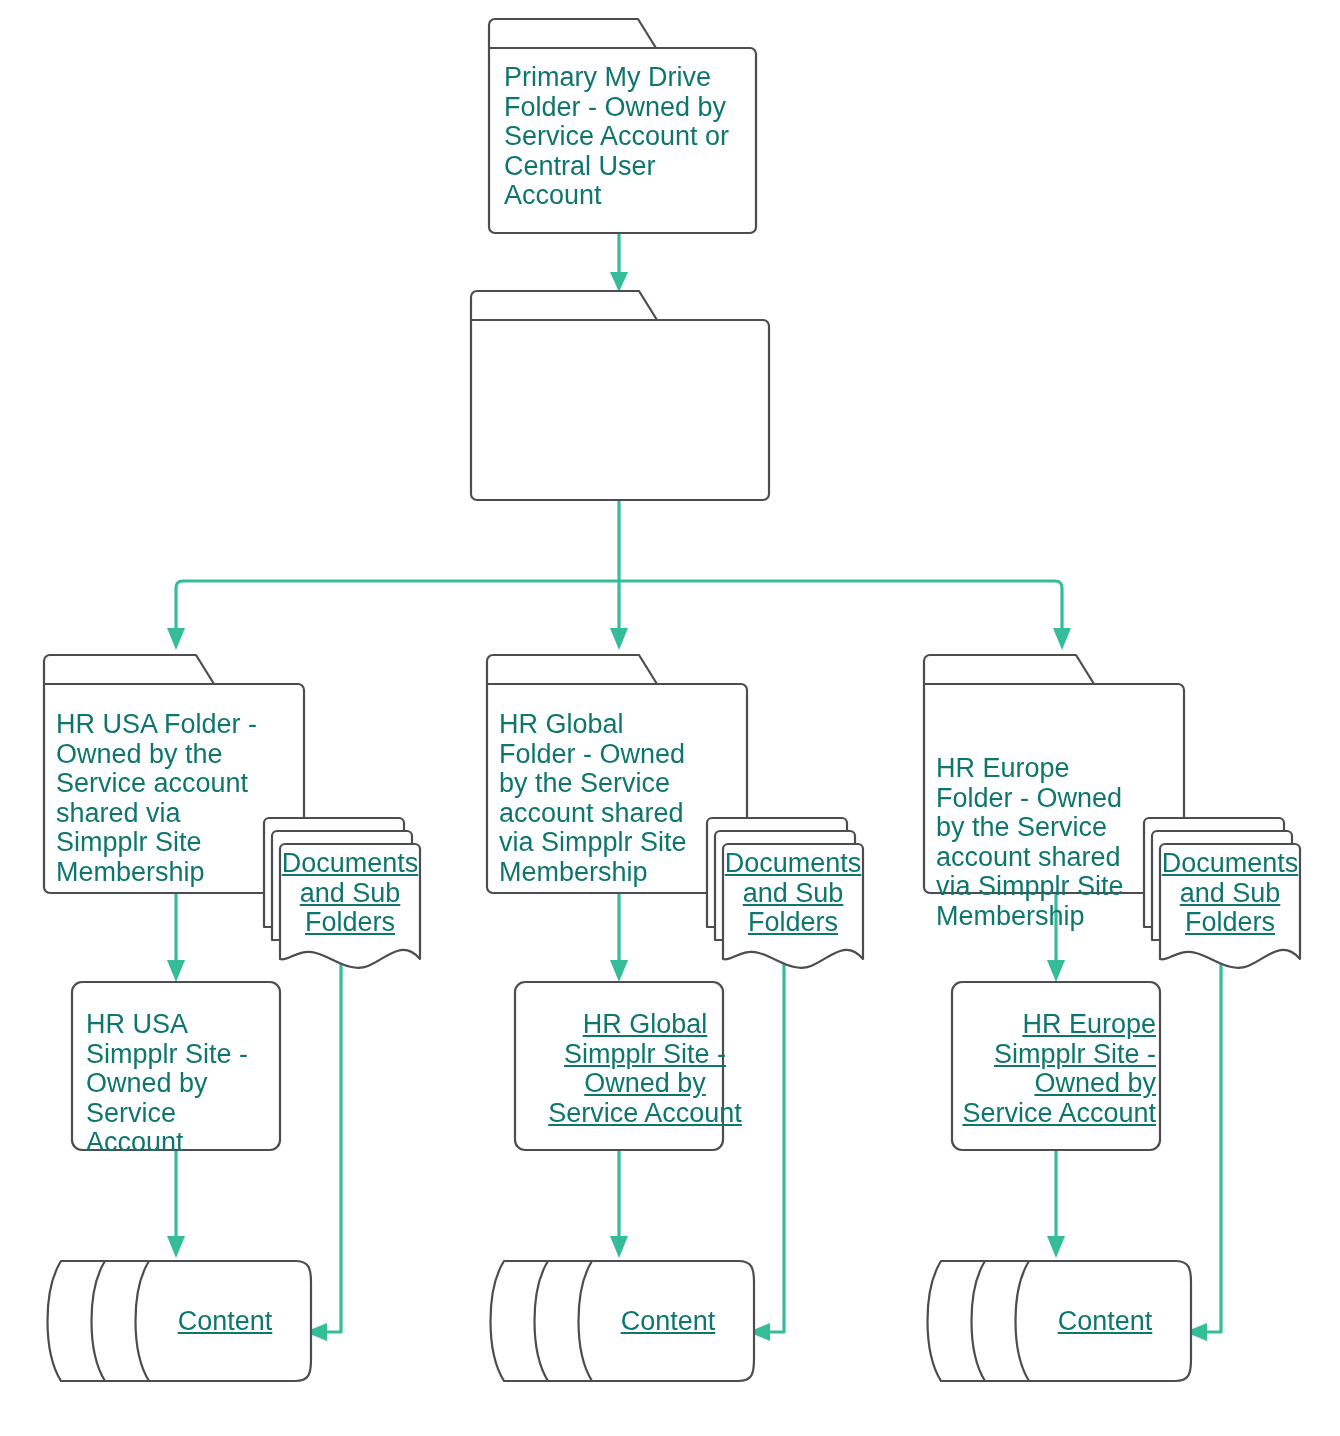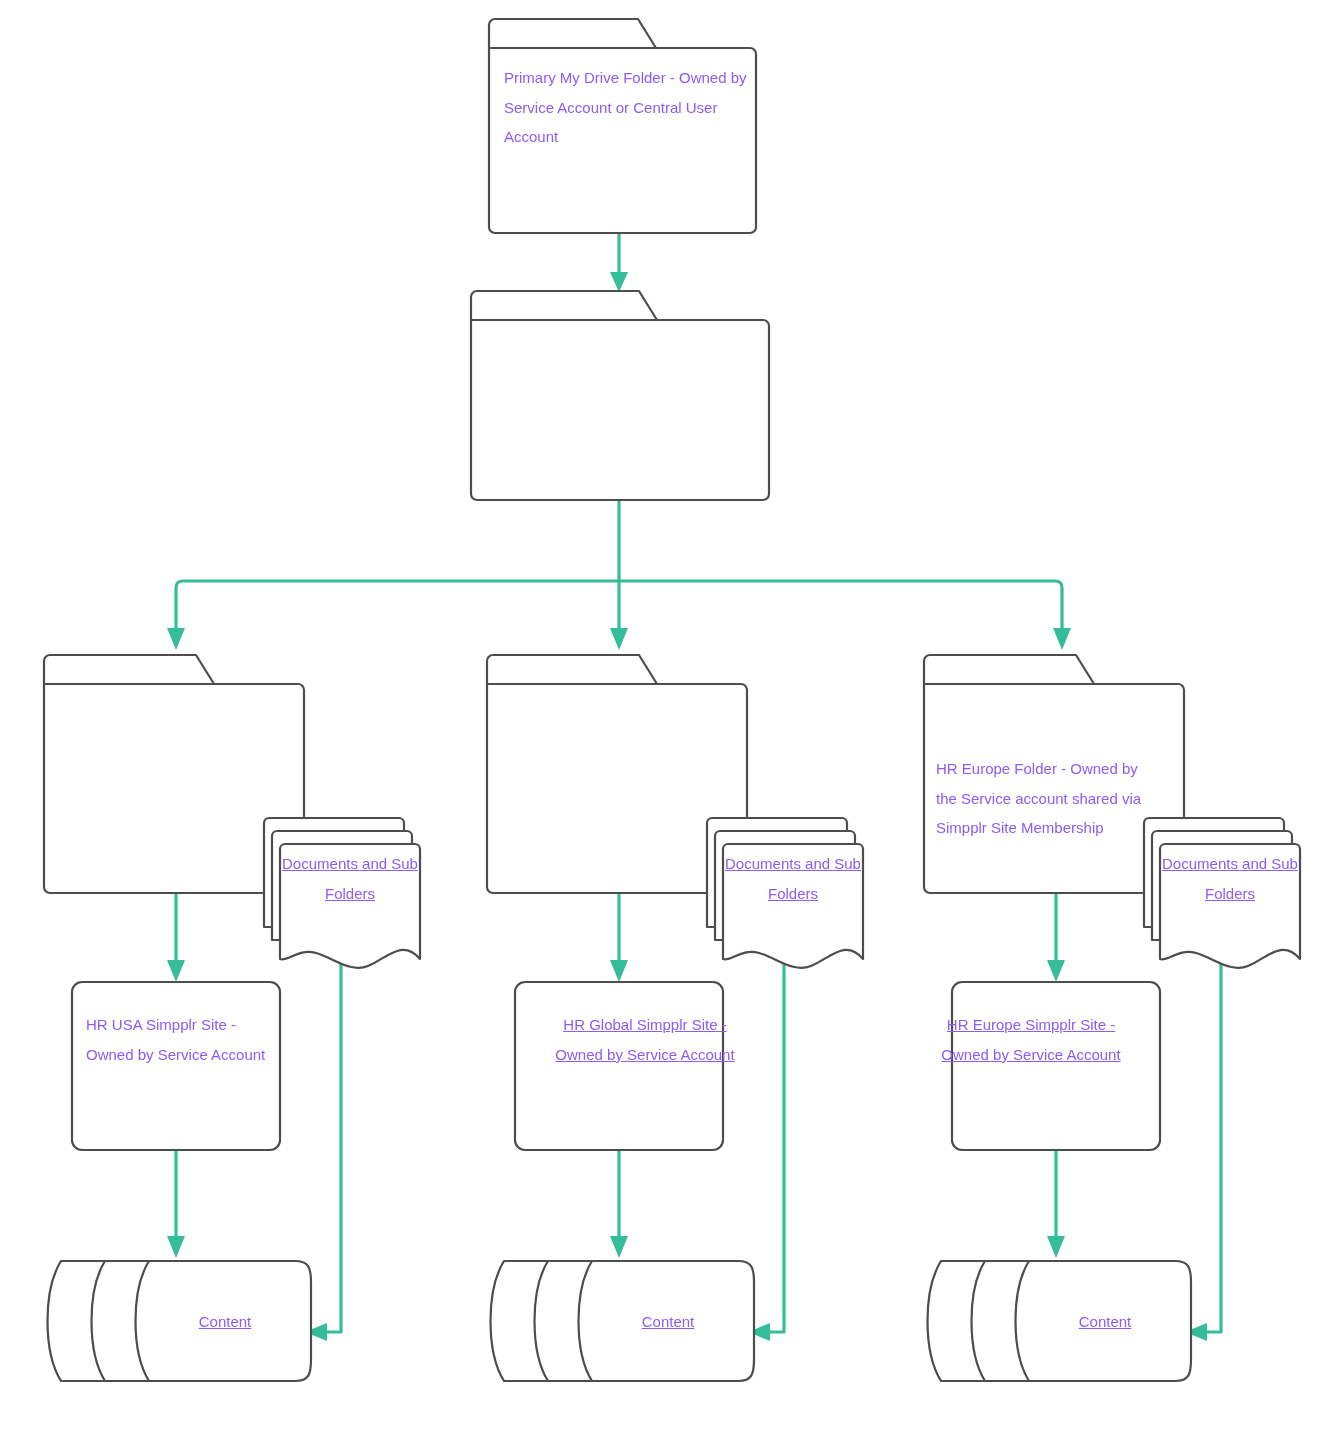--- a/index.html
+++ b/index.html
@@ -8,23 +8,23 @@
     font-family:"Liberation Sans","DejaVu Sans",sans-serif;
     overflow:hidden;
   }
   #stage{position:relative;width:1340px;height:1436px;background:#fff;}
   svg#diagram{position:absolute;left:0;top:0;width:1340px;height:1436px;}
   .shape-stroke{fill:#ffffff;stroke:#4d4d4d;stroke-width:2.2;stroke-linejoin:round;}
   .conn{fill:none;stroke:#34bd98;stroke-width:3.2;stroke-linejoin:round;stroke-linecap:butt;}
   .arrowfill{fill:#34bd98;stroke:none;}
   .lbl{
     position:absolute;
-    color:#8b5cf6;
+    color:#0f766e;
     font-family:"Liberation Sans","DejaVu Sans",sans-serif;
-    font-size:15px;
+    font-size:27px;
     line-height:29.5px;
     white-space:pre-line;
     pointer-events:none;
   }
   .lbl-left{text-align:left;}
   .lbl-center{text-align:center;text-decoration:underline;}
 </style>
 </head>
 <body>
 
@@ -198,35 +198,37 @@
            C967,1352 967,1290 985,1261 Z"></path>
       <path class="shape-stroke" d="M1029,1261 L1175,1261 C1189,1261 1191,1268 1191,1283
            L1191,1359 C1191,1374 1189,1381 1175,1381 L1029,1381
            C1011,1352 1011,1290 1029,1261 Z"></path>
     </g>
   </svg>
 
   <div class="lbl lbl-left" style="left:504px;top:63px;width:252px;">Primary My Drive Folder - Owned by Service Account or Central User Account</div>
 
 
-
+  <div class="lbl lbl-left" style="left:56px;top:710px;width:206px;">HR USA Folder - Owned by the Service account shared via Simpplr Site Membership</div>
+
+  <div class="lbl lbl-left" style="left:499px;top:710px;width:206px;">HR Global Folder - Owned by the Service account shared via Simpplr Site Membership</div>
 
   <div class="lbl lbl-left" style="left:936px;top:710px;width:206px;margin-top:44px;">HR Europe Folder - Owned by the Service account shared via Simpplr Site Membership</div>
 
   <div class="lbl lbl-center" style="left:280px;top:849px;width:140px;">Documents and Sub Folders</div>
 
   <div class="lbl lbl-center" style="left:723px;top:849px;width:140px;">Documents and Sub Folders</div>
 
   <div class="lbl lbl-center" style="left:1160px;top:849px;width:140px;">Documents and Sub Folders</div>
 
   <div class="lbl lbl-left" style="left:86px;top:1010px;width:190px;">HR USA Simpplr Site - Owned by Service Account</div>
 
   <div class="lbl lbl-center" style="left:545px;top:1010px;width:200px;">HR Global Simpplr Site - Owned by Service Account</div>
 
-  <div class="lbl lbl-center" style="left:931px;top:1010px;width:200px;">HR Europe Simpplr Site - Owned by Service Account</div>
+  <div class="lbl lbl-center" style="left:956px;top:1010px;width:200px;text-align:right;">HR Europe Simpplr Site - Owned by Service Account</div>
 
   <div class="lbl lbl-center" style="left:160px;top:1307px;width:130px;">Content</div>
 
   <div class="lbl lbl-center" style="left:603px;top:1307px;width:130px;">Content</div>
 
   <div class="lbl lbl-center" style="left:1040px;top:1307px;width:130px;">Content</div>
 
 </div>
 
 </body></html>

